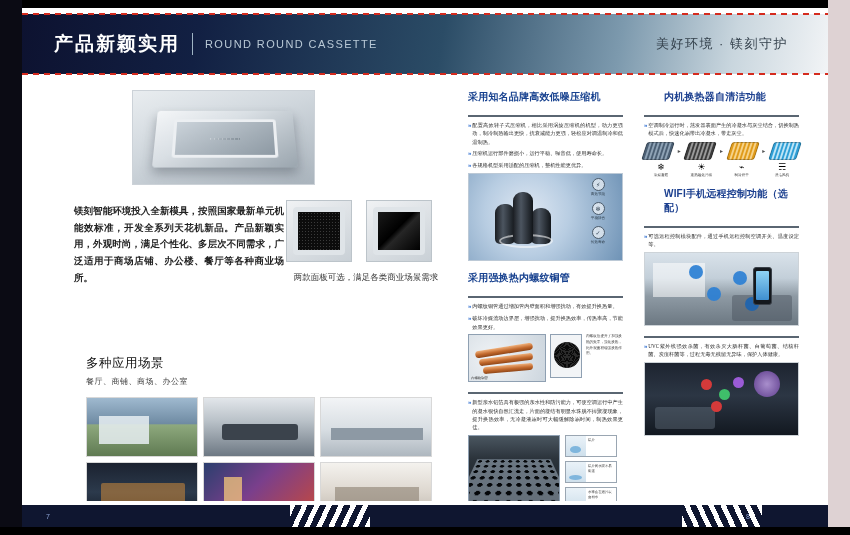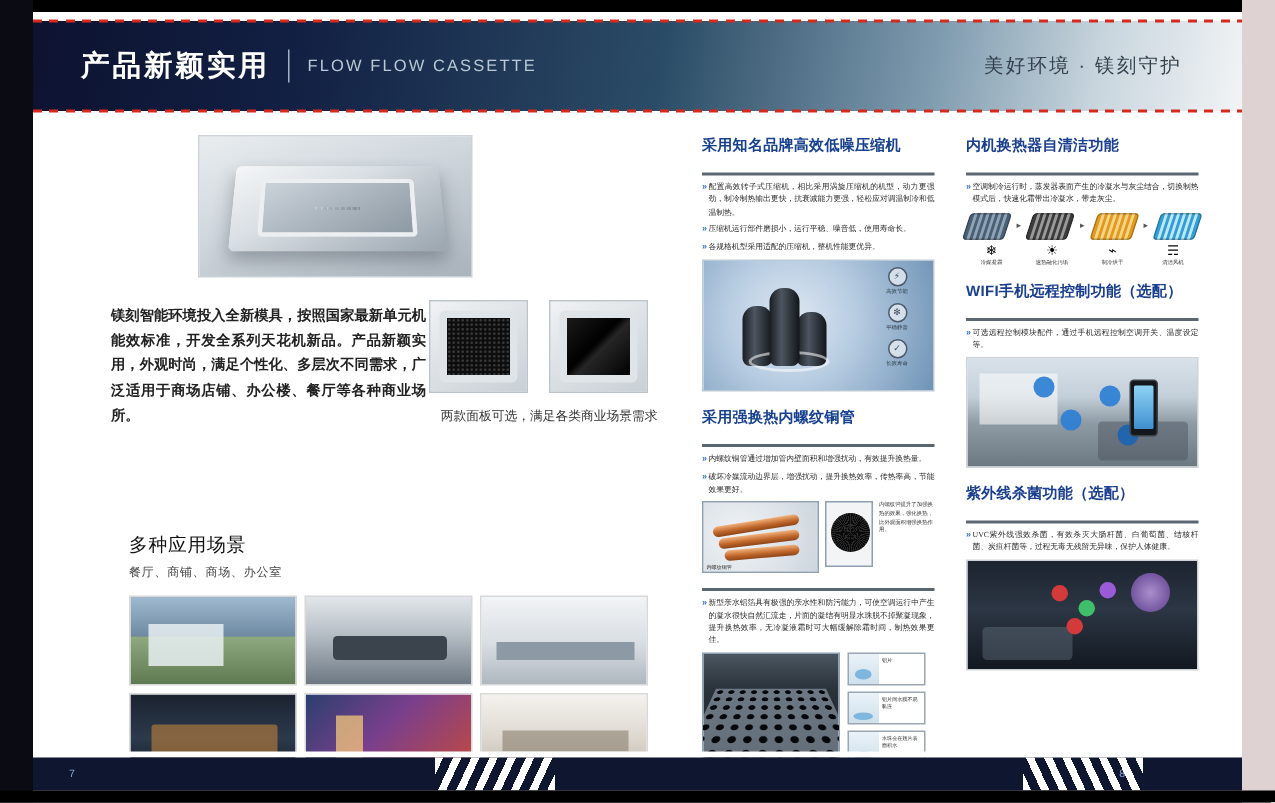--- a/index.html
+++ b/index.html
@@ -155,21 +155,21 @@
 
   
   .col-mid  { position:absolute; left:446px; top:10px; width:155px; }
   .col-right{ position:absolute; left:622px; top:10px; width:155px; }
 
   .sec { margin-bottom: 10px; }
   .sec-h {
     font-size:10px; font-weight:700; color:#17418f; letter-spacing:.2px;
     padding-bottom:11px;
   }
-  .sec-h.blue2 { color:#1b3f8f; }
+  .sec-h.blue2 { color:#1b3f8f;margin-left:20px; }
   .rule {
     height:1px; background:#9aa3ad; margin-bottom:4px;
   }
   .rule.thick { height:2px; background:#5a6672; }
 
   .bullets { }
   .bullet {
     display:flex; gap:3px; margin-bottom:3px;
   }
   .chev {
@@ -363,21 +363,21 @@
 
   <div class="top-black"></div>
   <div class="left-gutter"></div>
   <div class="right-gutter"></div>
 
   <div class="spread">
 
     <div class="header">
       <span class="hd-title">产品新颖实用</span>
       <span class="hd-sep"></span>
-      <span class="hd-sub">FLOW FLOW CASSETTE</span>
+      <span class="hd-sub">ROUND ROUND CASSETTE</span>
       <span class="hd-right">美好环境 · 镁刻守护</span>
     </div>
 
     <div class="cols">
 
       <div class="col-left">
 
         <div class="hero">
           <div class="cube">
             <div class="cube-in">
@@ -575,21 +575,20 @@
             <div class="bub b2"></div>
             <div class="bub b3"></div>
             <div class="bub b4"></div>
             <div class="phone">
                 <i></i>
               </div>
           </div>
         </div>
 
         <div class="sec">
-          <div class="sec-h blue2">紫外线杀菌功能（选配）</div>
           <div class="rule thick"></div>
           <div class="bullets">
             <div class="bullet">
               <span class="chev">»</span>
               <span class="btxt">UVC紫外线强效杀菌，有效杀灭大肠杆菌、白葡萄菌、结核杆菌、炭疽杆菌等，过程无毒无残留无异味，保护人体健康。</span>
             </div>
           </div>
           <div class="photo dark">
             <div class="uv"></div>
             <div class="germ g1"></div>

